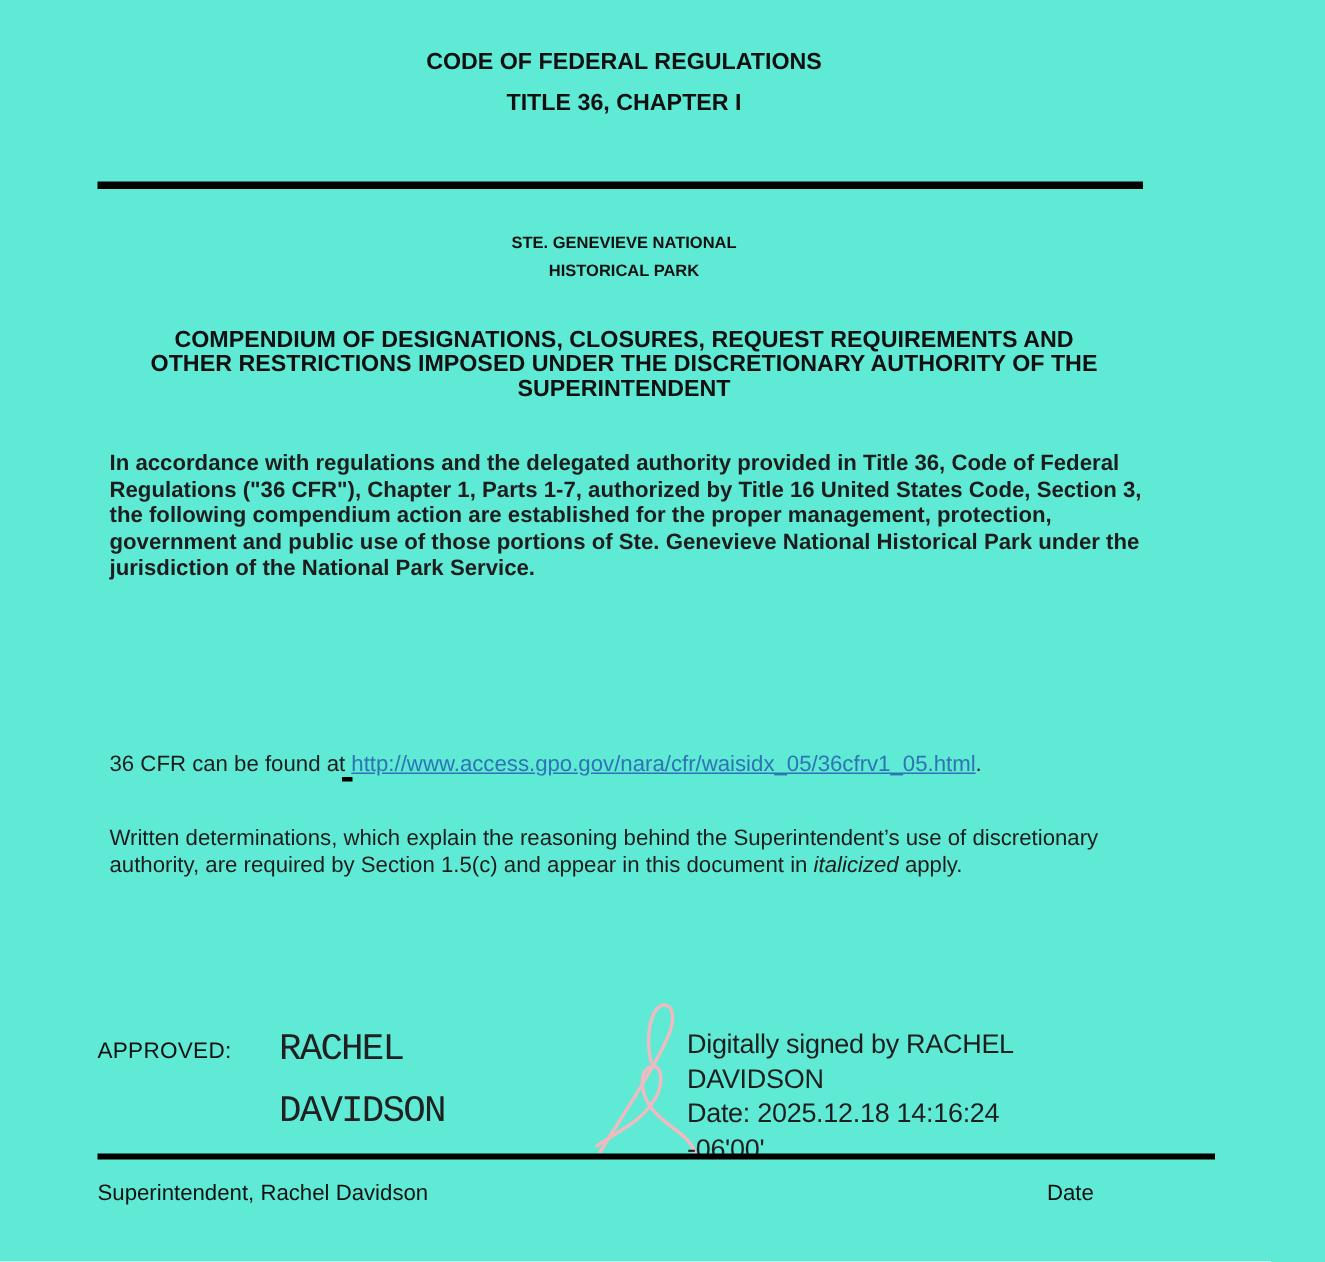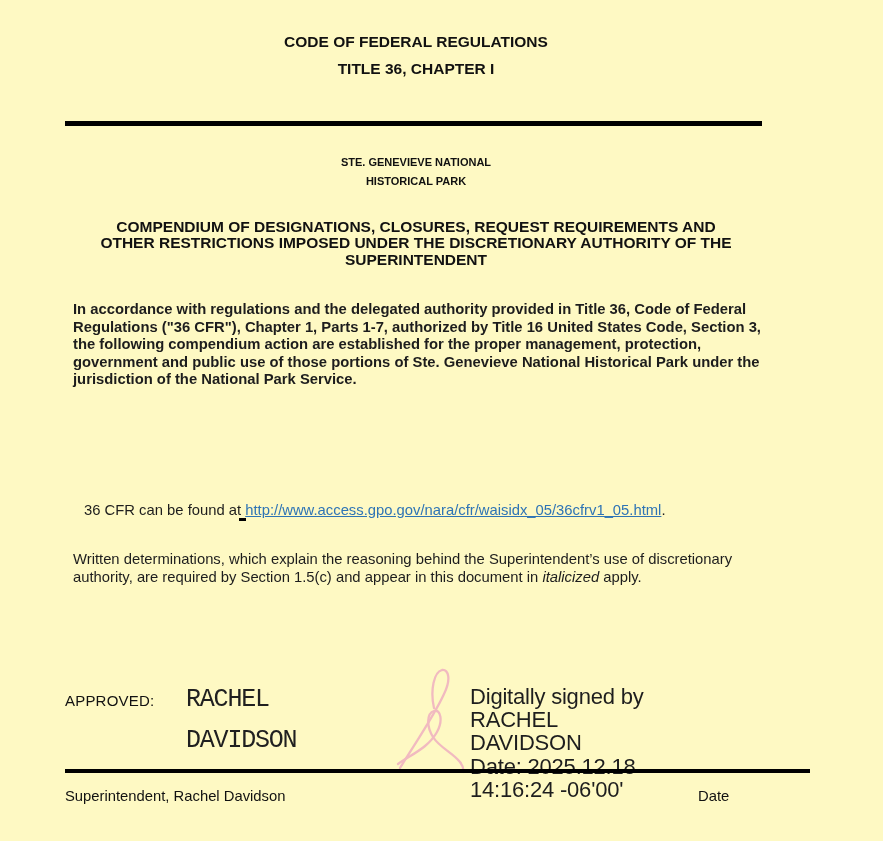--- a/index.html
+++ b/index.html
@@ -1,21 +1,21 @@
 <!DOCTYPE html>
 <html><head>
 <meta charset="utf-8">
 <style>
   * { margin: 0; padding: 0; box-sizing: border-box; }
   html, body { background: #ffffff; }
   .page {
     position: relative;
     width: 883px;
     height: 841px;
-    background: #fef9c3;
+    background: #5eead4;
     font-family: "Liberation Sans", "DejaVu Sans", sans-serif;
     color: #1a1a1a;
     overflow: hidden;
   }
   .centered {
     position: absolute;
     left: 65px;
     width: 702px;
     text-align: center;
     font-weight: bold;
@@ -34,21 +34,21 @@
     position: absolute;
     left: 73px;
     width: 760px;
     font-size: 14.8px;
     line-height: 17.6px;
     color: #1d1d1d;
     white-space: pre-line;
   }
   .p-intro { top: 301px; font-weight: bold; }
   .p-scope { top: 419px; }
-  .p-link  { top: 502px; white-space: normal; margin-left: 11px; }
+  .p-link  { top: 502px; white-space: normal; }
   .p-determ { top: 551px; }
   .p-determ i { font-style: italic; }
   .doclink { color: #2E74B5; text-decoration: underline; cursor: pointer; }
   .caret-mark {
     position: absolute;
     left: 155px;
     top: 16px;
     width: 7px;
     height: 2.5px;
     background: #000000;
@@ -83,23 +83,23 @@
   }
   .sig-flourish {
     position: absolute;
     left: 208px;
     top: 0px;
     width: 88px;
     height: 114px;
   }
   .sig-details {
     position: absolute;
-    left: 284px;
+    left: 272px;
     top: 21px;
-    font-size: 22px;
+    font-size: 18px;
     line-height: 23.2px;
     letter-spacing: -0.2px;
     color: #1e1e1e;
     white-space: pre-line;
   }
   .footer-left {
     position: absolute;
     left: 65px;
     top: 788px;
     font-size: 14.8px;

